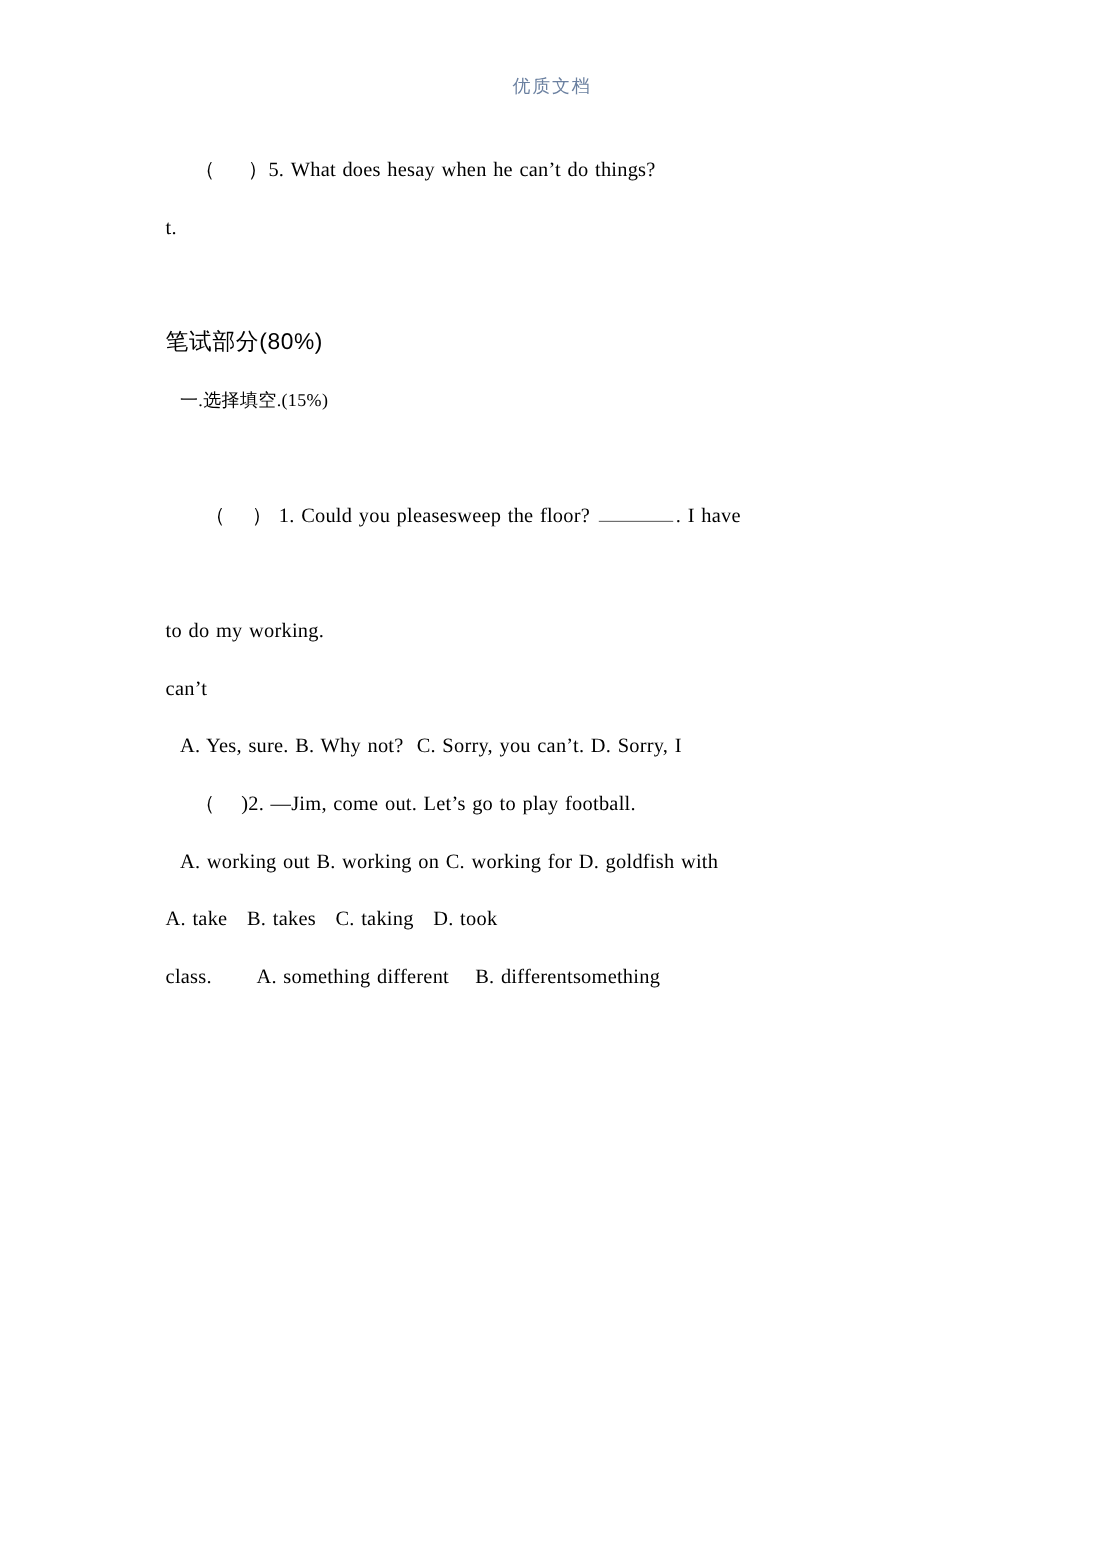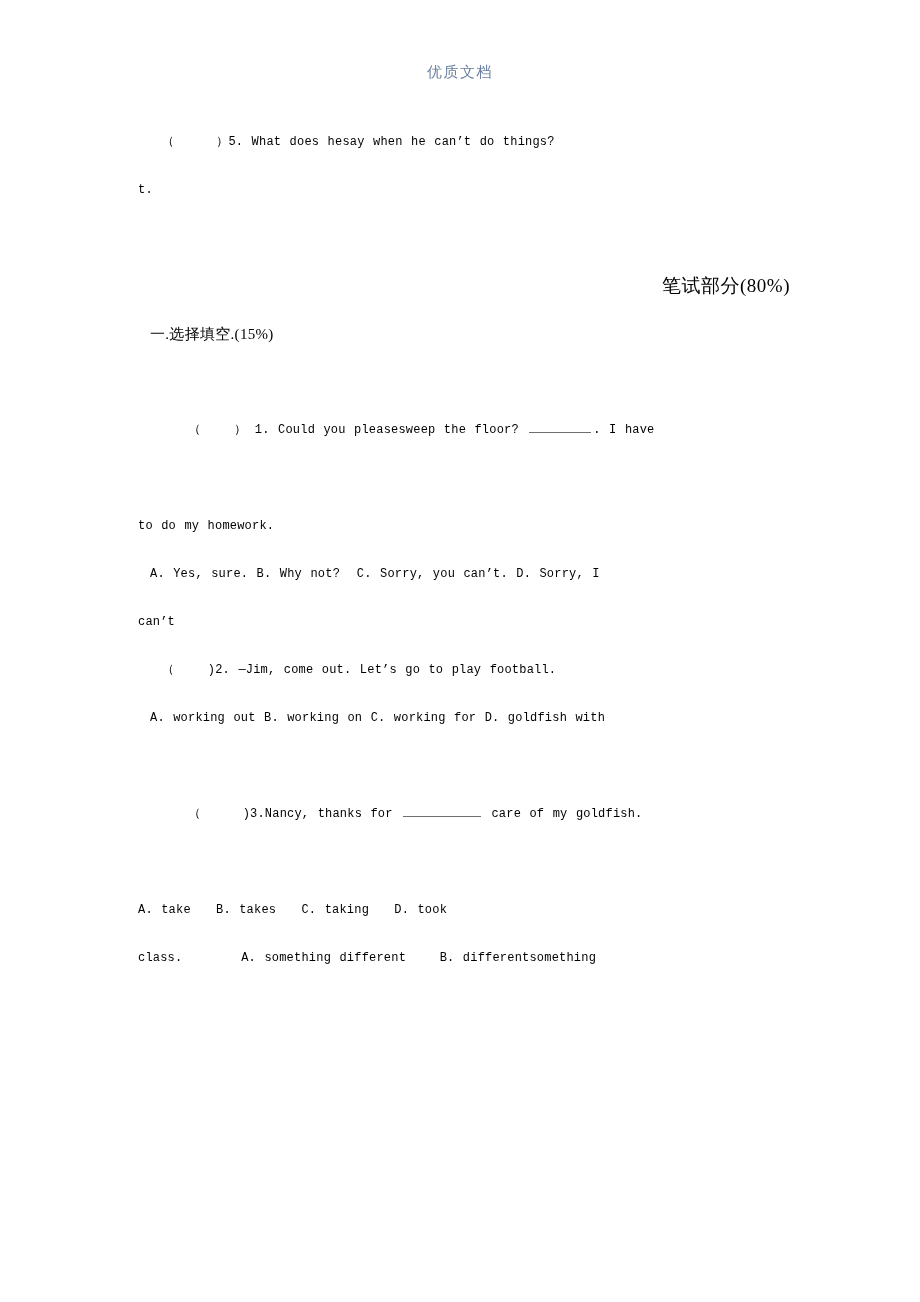--- a/index.html
+++ b/index.html
@@ -42,46 +42,46 @@
 
   
   .doc-body {
     position: absolute;
     top: 118px;
     left: 138px;
     width: 652px;
   }
 
   .line {
-    font-size: 12px;
+    font-size: 17px;
     line-height: 48px;
     white-space: pre-wrap;
     letter-spacing: 0.2px;
     word-spacing: 1px;
-    font-family: Liberation Mono, monospace;
+    font-family: Liberation Serif, serif;
   }
 
   .line.indent {
     text-indent: 24px;
   }
   .line.indent-sm {
     text-indent: 12px;
   }
   .line.justify-left {
     text-align: justify;
     text-align-last: left;
   }
 
   
   .section-title {
     font-size: 19px;
     line-height: 48px;
-    text-align: right;
+    text-align: left;
     letter-spacing: 0.5px;
-    font-family: Liberation Serif, serif;
+    font-family: Liberation Sans, sans-serif;
   }
 
   .sub-title {
     font-size: 15px;
     line-height: 48px;
     text-indent: 12px;
     letter-spacing: 0.3px;
   }
 
   .spacer-lg { height: 48px; }
@@ -116,34 +116,31 @@
     <div class="spacer-lg"></div>
 
     <div class="section-title">笔试部分(80%)</div>
 
     <div class="sub-title">一.选择填空.(15%)</div>
 
     <div class="line indent justify-left">
       <span>（    ） 1. Could you pleasesweep the floor? </span><span class="blank w1"></span><span>. I have</span>
     </div>
 
-    <div class="line">to do my homework.</div>
+    <div class="line">to do my working.</div>
+
+    <div class="line">can’t</div>
 
     <div class="line indent-sm justify-left">A. Yes, sure. B. Why not?  C. Sorry, you can’t. D. Sorry, I</div>
-
-    <div class="line">can’t</div>
 
     <div class="line indent">（    )2. —Jim, come out. Let’s go to play football.</div>
 
 
     <div class="line indent-sm justify-left">A. working out B. working on C. working for D. goldfish with</div>
 
-    <div class="line indent justify-left">
-      <span>（     )3.Nancy, thanks for </span><span class="blank w3"></span><span> care of my goldfish.</span>
-    </div>
 
     <div class="line">A. take   B. takes   C. taking   D. took</div>
 
 
     <div class="line justify-left">class.       A. something different    B. differentsomething</div>
 
   </div>
 </div>
 
 </body></html>

